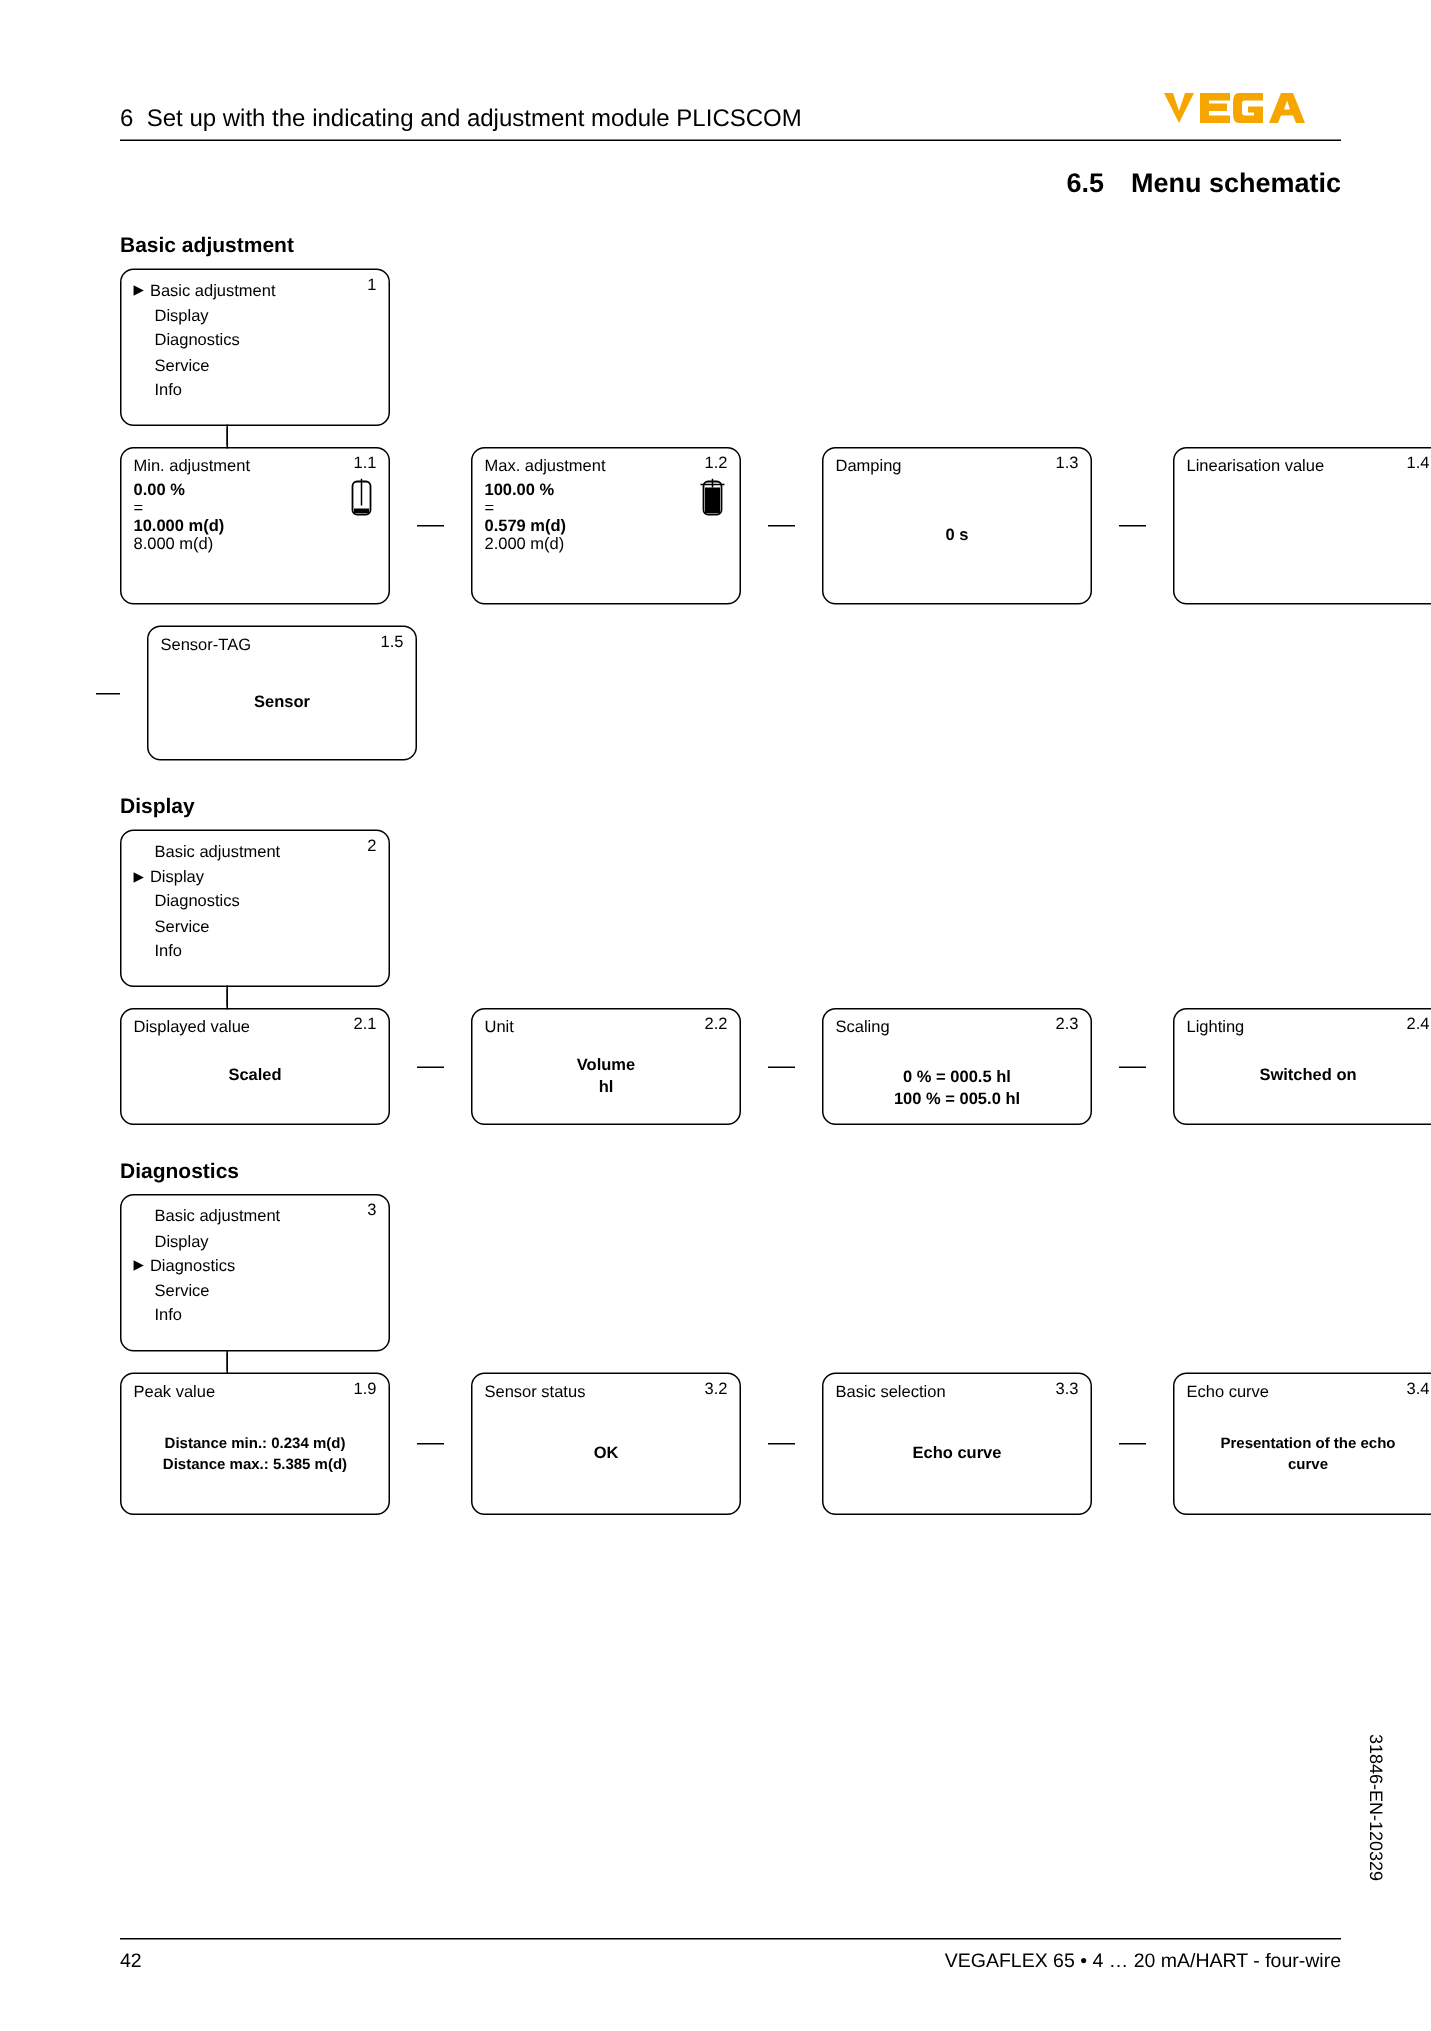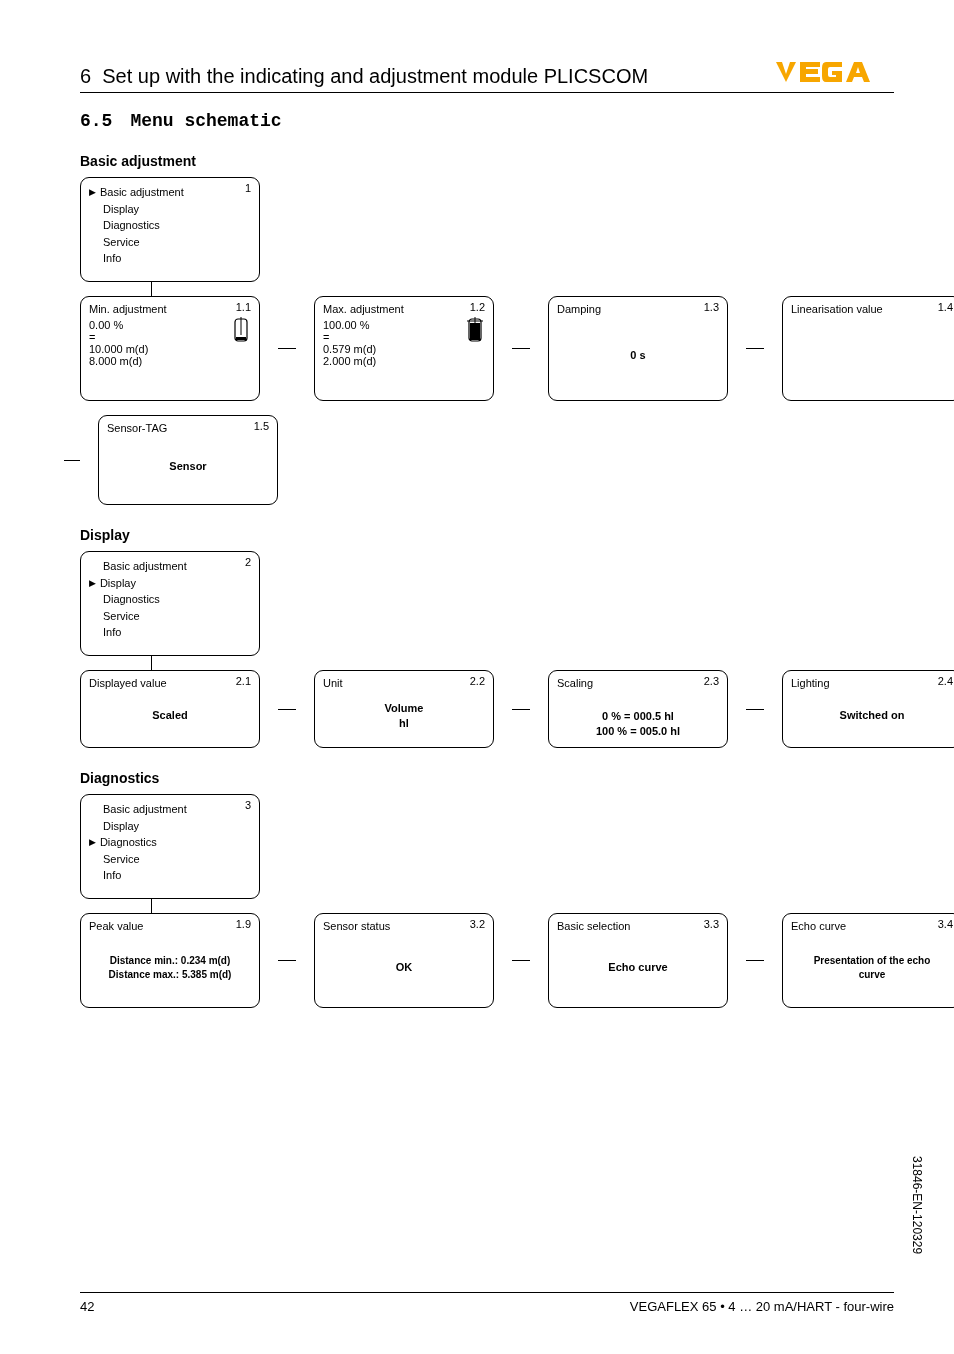--- a/index.html
+++ b/index.html
@@ -17,29 +17,28 @@
     height: 100%;
   }
   .header-row {
     display: flex;
     justify-content: space-between;
     align-items: flex-end;
     border-bottom: 1px solid #000;
     padding-bottom: 4px;
     margin-bottom: 18px;
   }
-  .header-text { font-size: 20px; text-align: center; }
+  .header-text { font-size: 16px; text-align: center; }
   .logo { }
   .logo svg { height: 24px; }
   .section-title {
     font-size: 18px;
     font-weight: bold;
-    text-align: left;
+    text-align: right;
     margin: 10px 0 14px 0;
-    font-family: Liberation Mono, monospace;
   }
   .subheading {
     font-size: 14px;
     font-weight: bold;
     margin: 22px 0 8px 0;
   }
   .row {
     display: flex;
     gap: 18px;
     align-items: stretch;
@@ -64,21 +63,21 @@
   .menu-item { line-height: 1.5; }
   .menu-item.active::before {
     content: "▶";
     display: inline-block;
     margin-right: 4px;
     font-size: 9px;
     vertical-align: middle;
   }
   .box-title { margin-bottom: 4px; }
   .center-val { text-align: center; font-weight: bold; margin: 6px 0; line-height: 1.4; }
-  .bold { font-weight: normal; }
+  .bold { font-weight: bold; }
   .tank-icon { position: absolute; top: 20px; right: 8px; }
   .connector-wrap {
     width: 18px; display: flex; align-items: center; flex-shrink: 0;
   }
   .connector-wrap .line { width: 100%; height: 1px; background: #000; }
   .footer {
     position: absolute;
     bottom: 40px;
     left: 80px;
     right: 60px;

